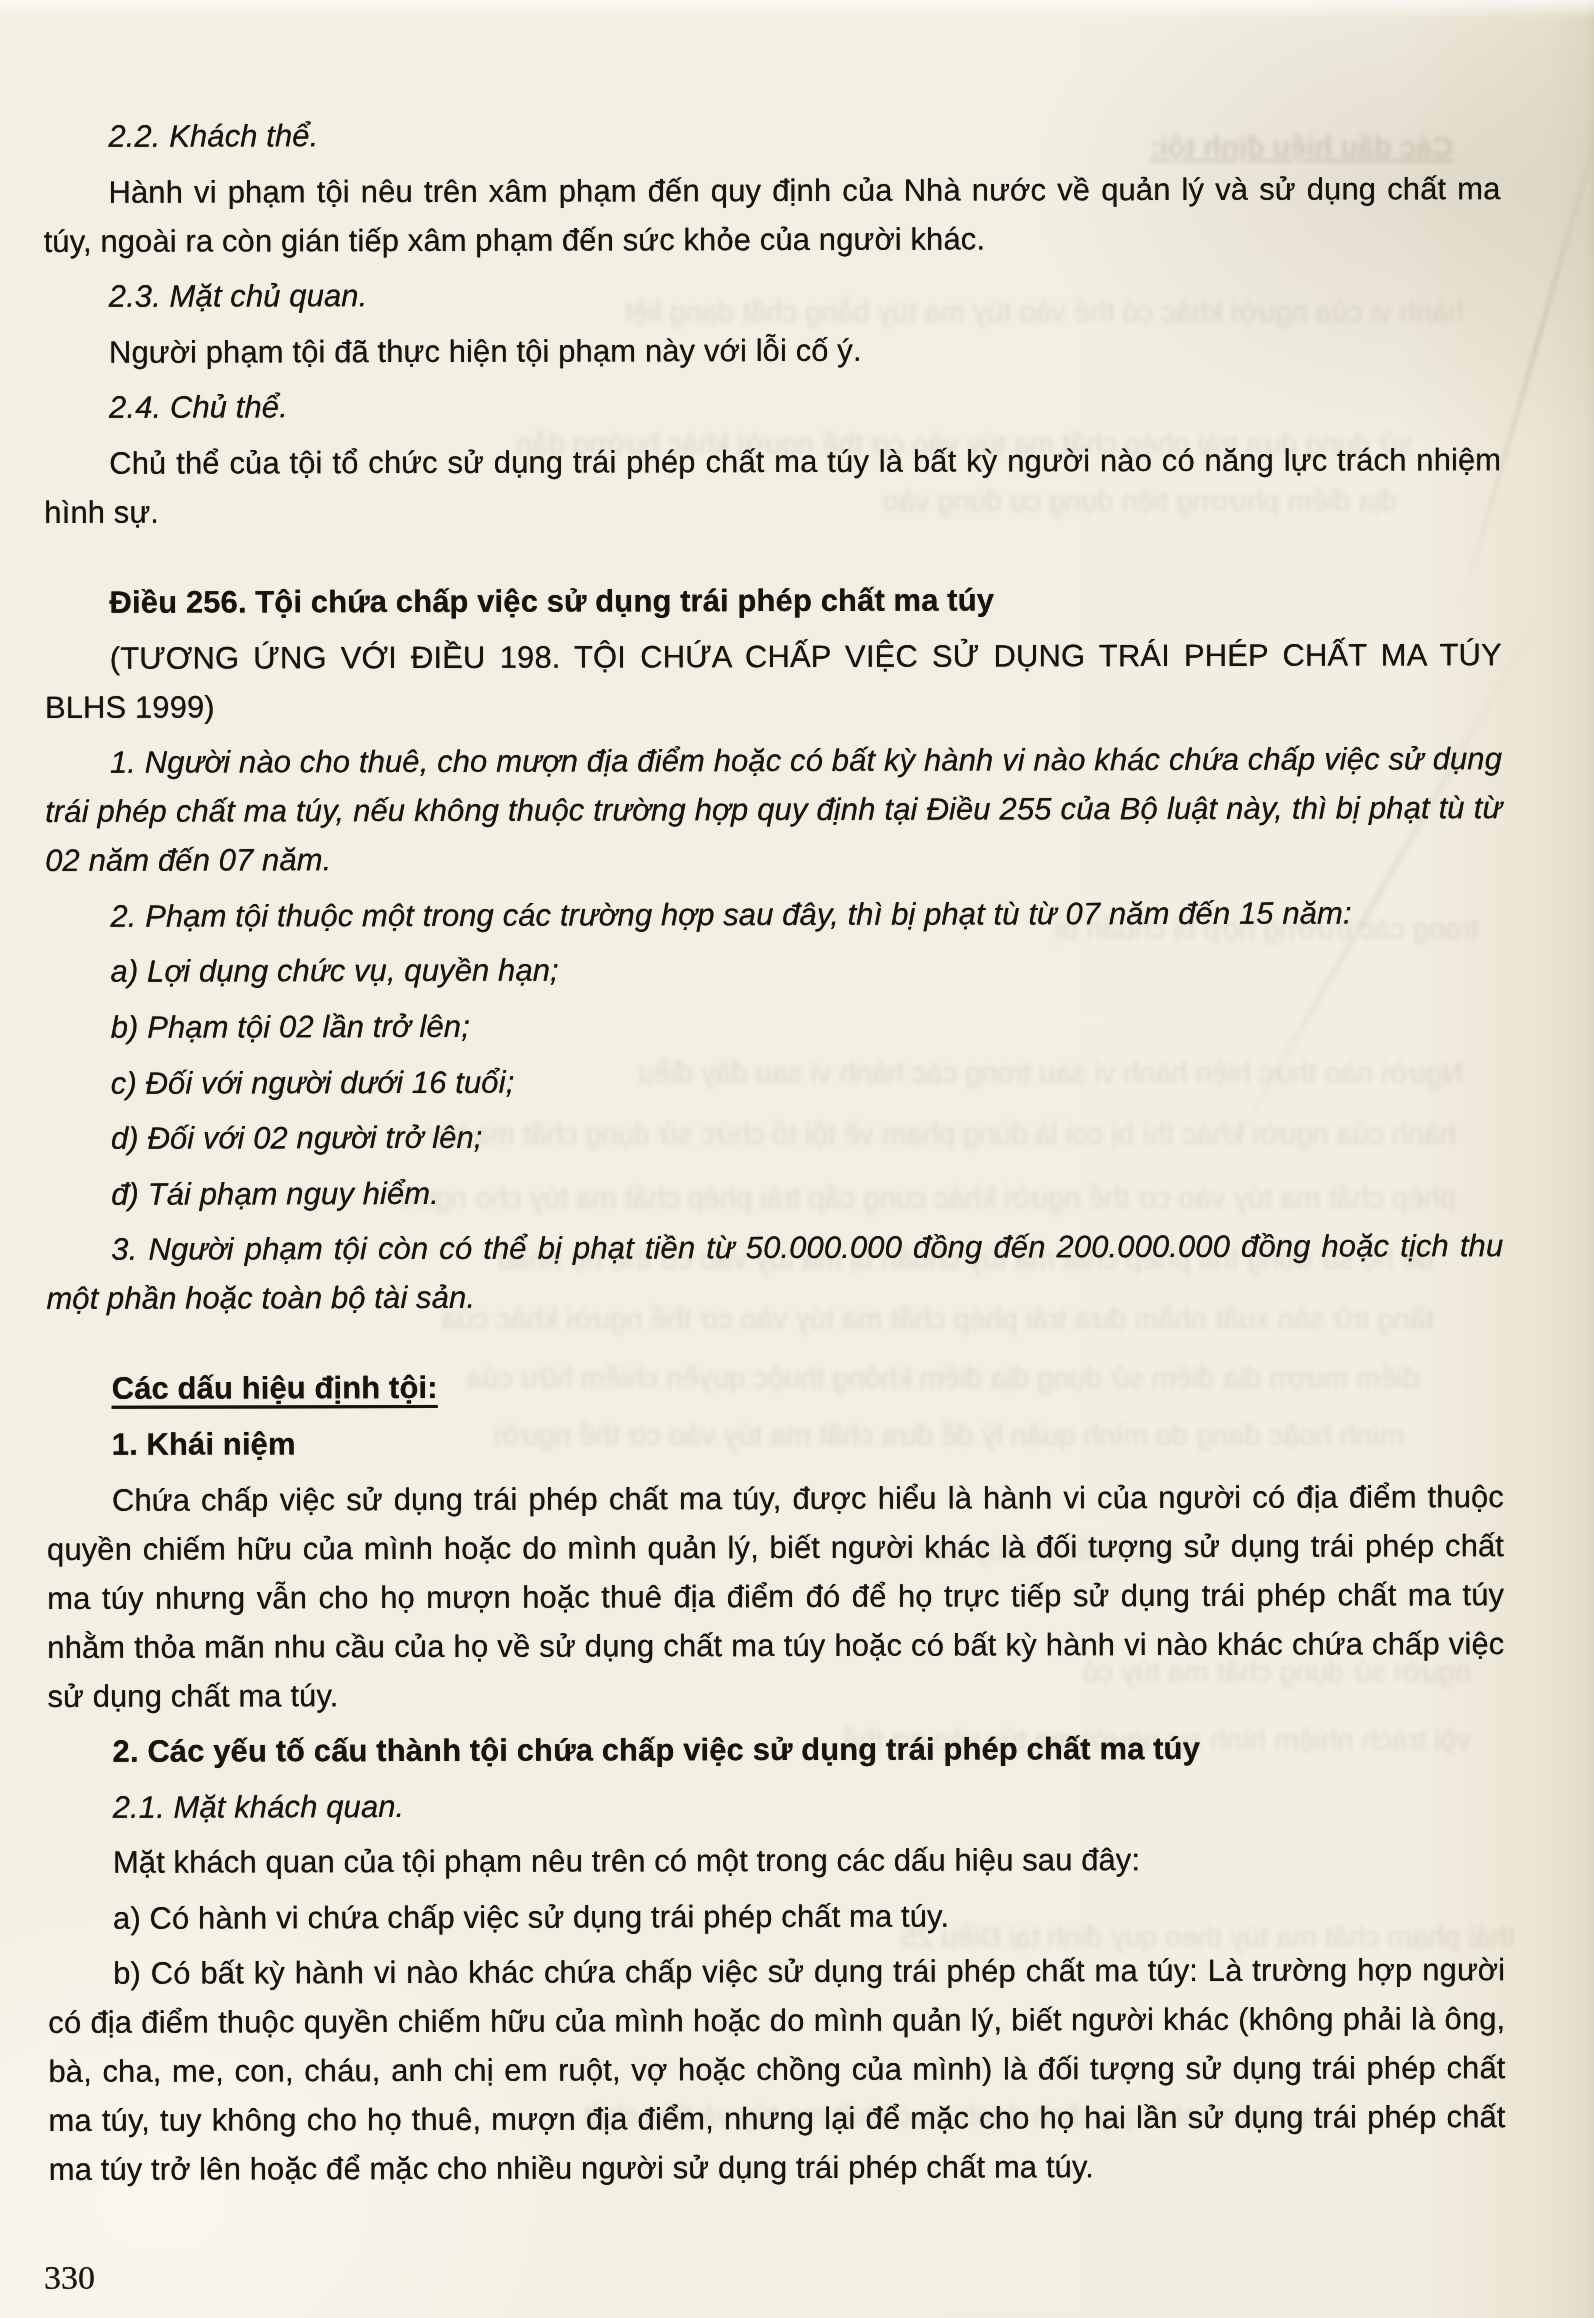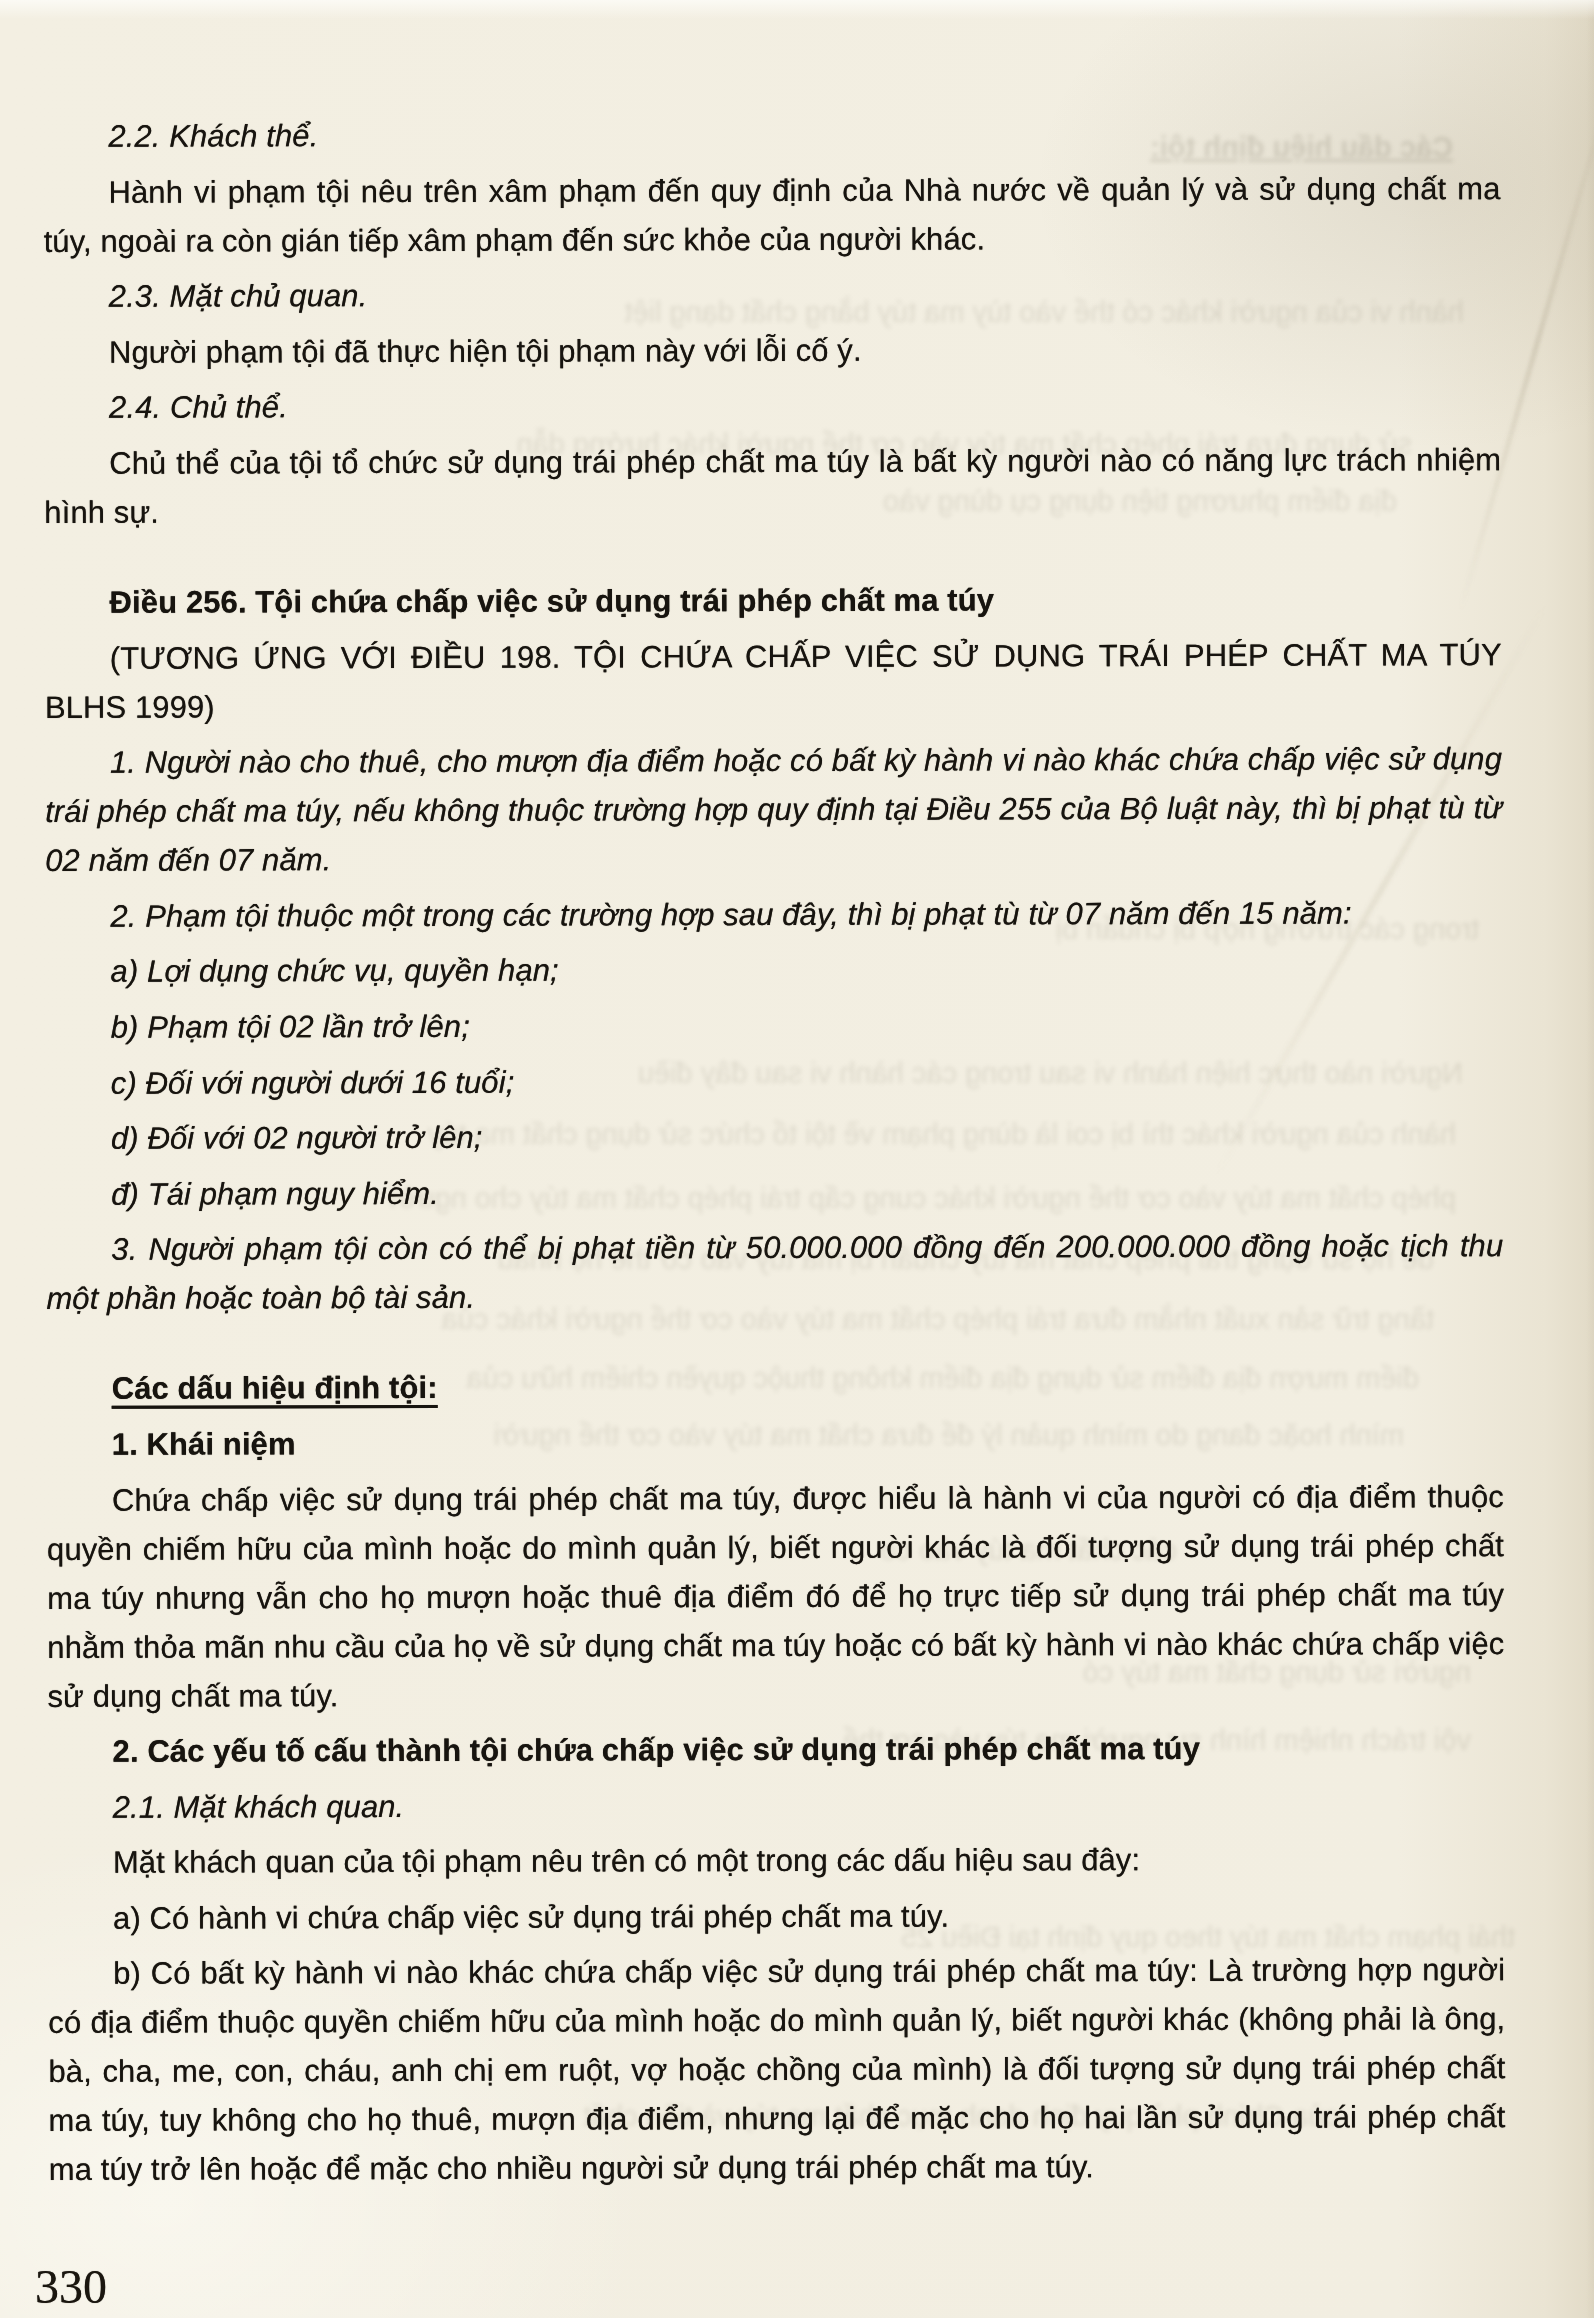--- a/index.html
+++ b/index.html
@@ -67,23 +67,23 @@
     font-weight:700;text-align:left;
     text-decoration:underline;
     text-decoration-thickness:2.9px;
     text-underline-offset:7.4px;
   }
   .paragraph-caps{}
   .gap-before{margin-top:41px;}
 
   .page-number{
     position:absolute;z-index:2;
-    left:35px;top:2259px;
+    left:44px;top:2259px;
     font-family:"Liberation Serif",serif;
-    font-size:48px;color:#1a160f;
+    font-size:34px;color:#1a160f;
     text-shadow:0 0 0.7px rgba(23,19,12,.8);
   }
 </style>
 </head>
 <body>
 
 <div class="page">
   <div class="ghost-layer" id="ghost-layer">
       <div class="ghost-line gbold gunder" style="left: 1041px; top: 131px; width: 412px;">Các dấu hiệu định tội:</div>
       <div class="ghost-line" style="left: 412px; top: 296px; width: 1052px;">hành vi của người khác có thể vào tùy ma túy bằng chất dạng liệt</div>

